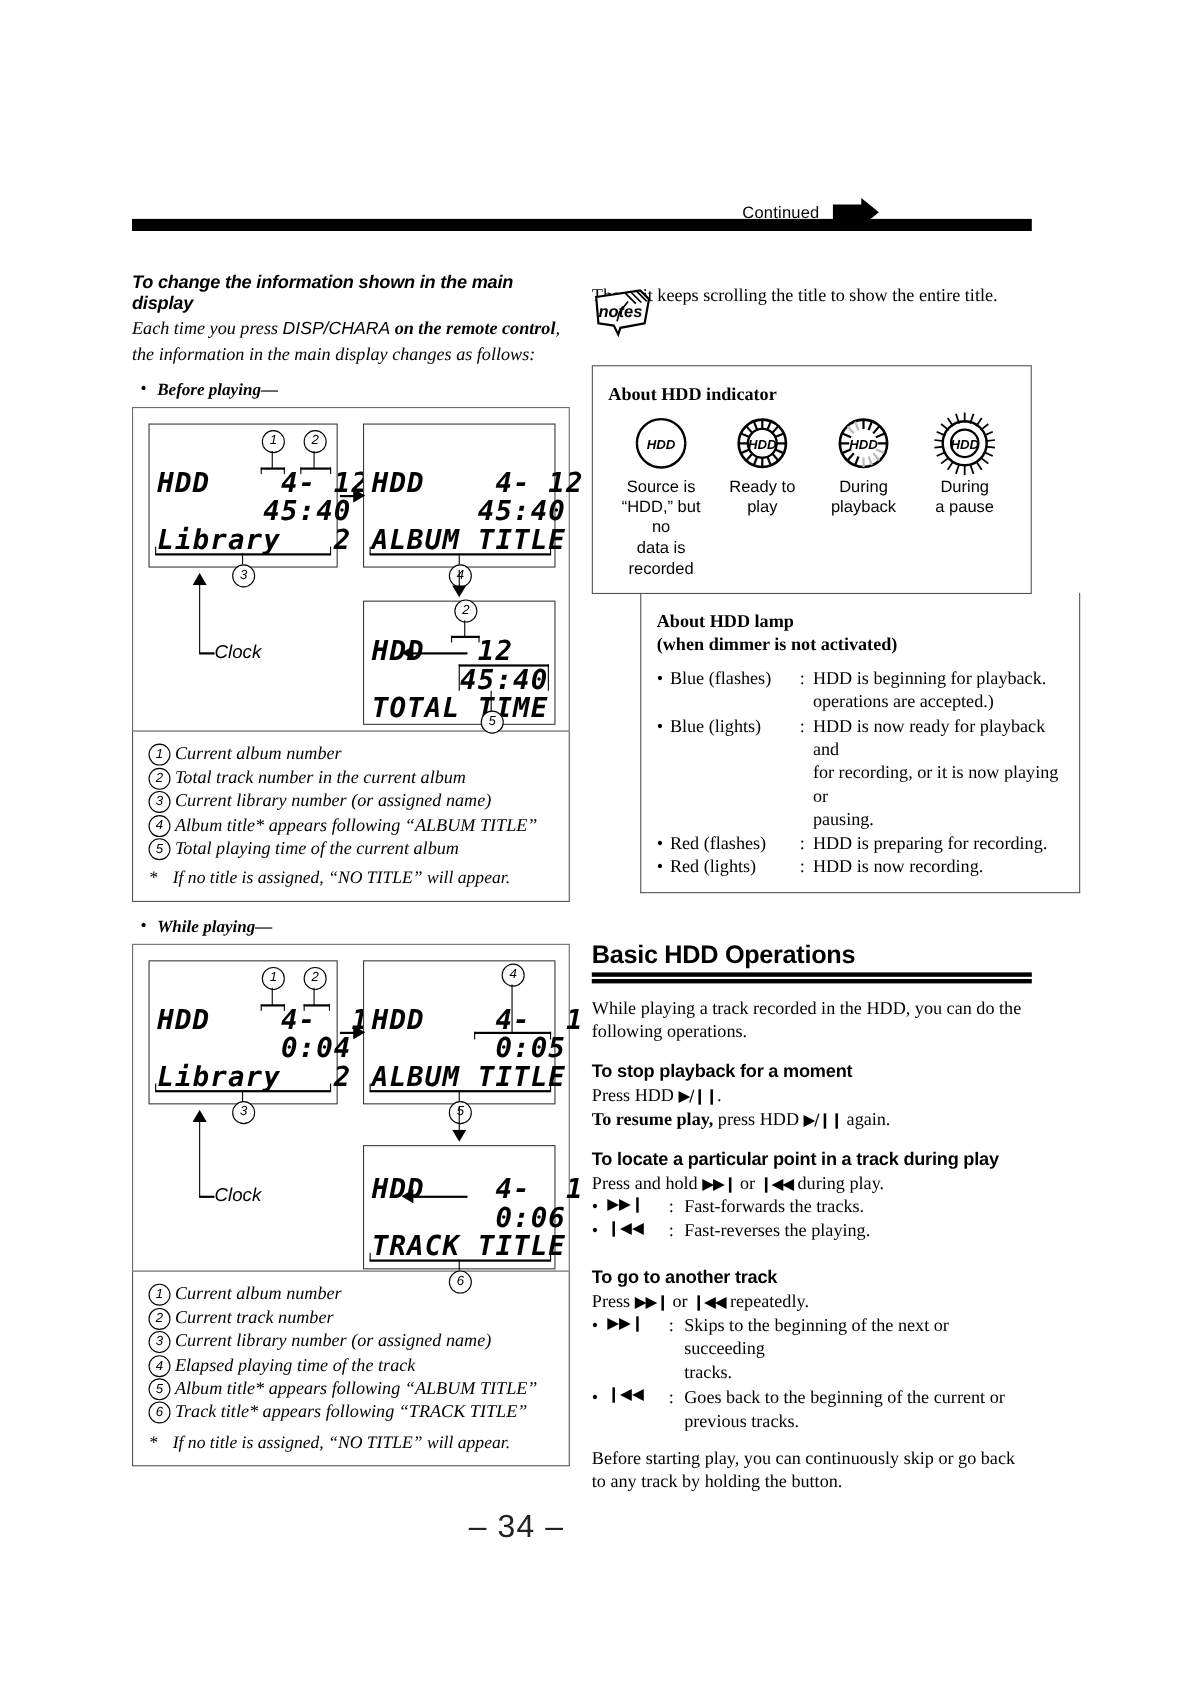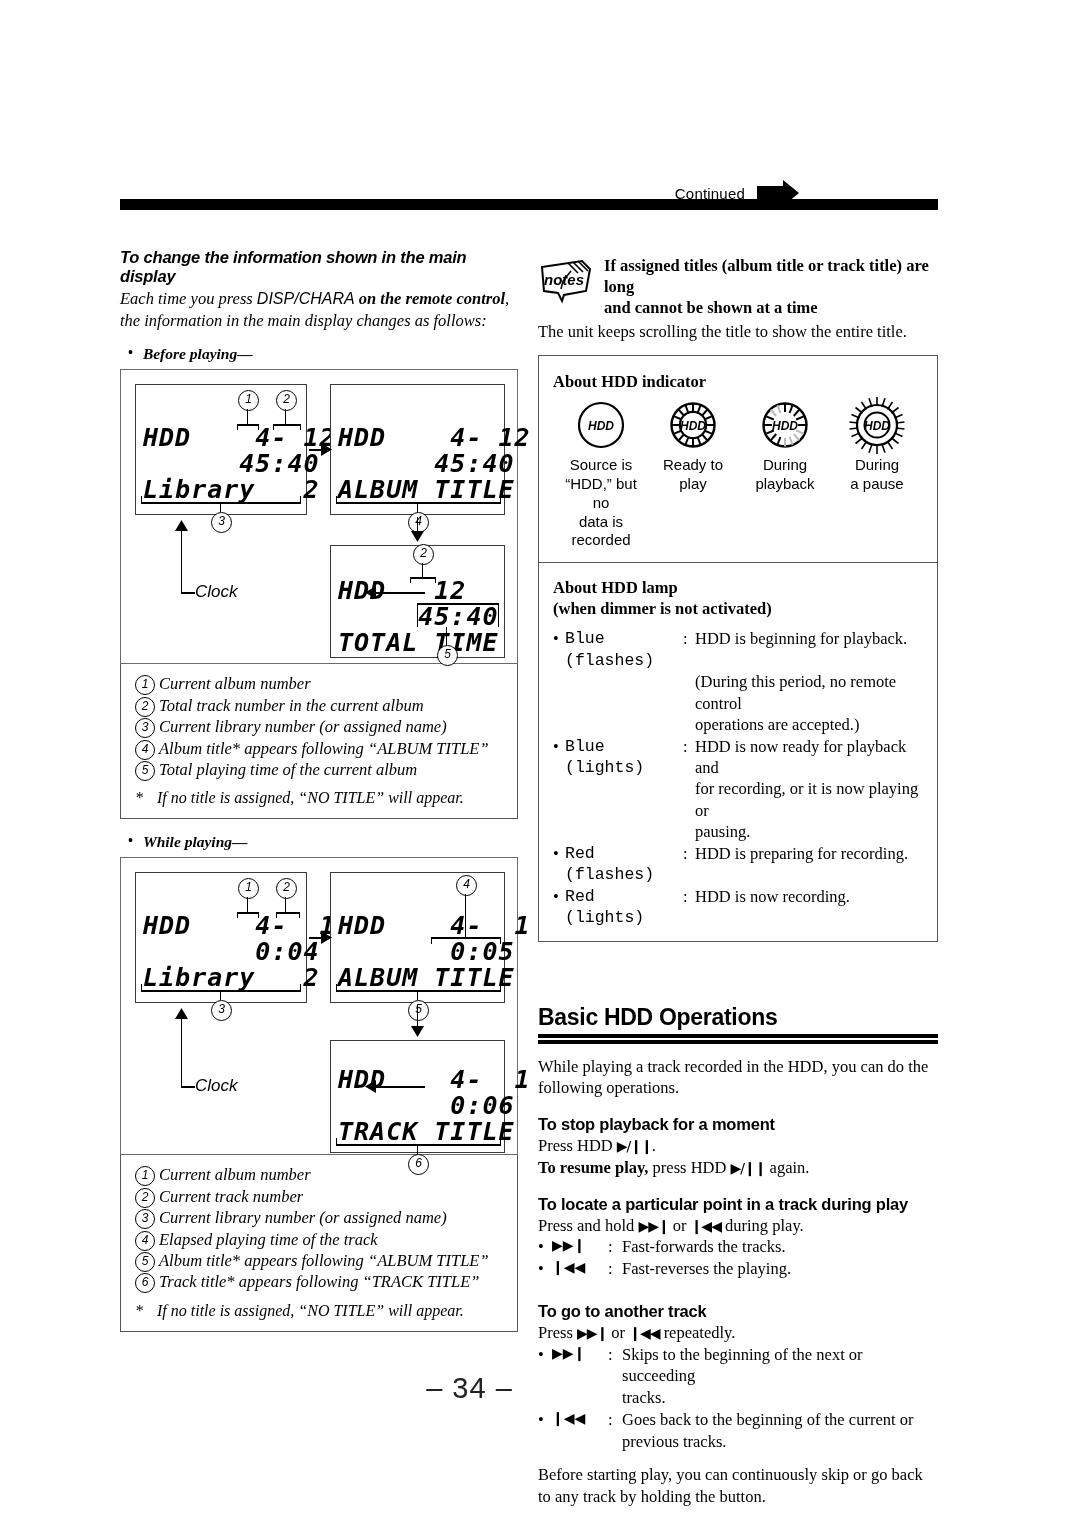--- a/index.html
+++ b/index.html
@@ -218,21 +218,21 @@
     line-height: 1.25;
     margin-top: 4px;
   }
   .lamp-list { margin-top: 9px; }
   .lamp-row {
     display: flex;
     font-size: 16.5px;
     line-height: 1.30;
   }
   .lamp-bullet { width: 12px; flex: 0 0 12px; }
-  .lamp-color { width: 118px; flex: 0 0 118px; font-family: Liberation Mono, monospace; }
+  .lamp-color { width: 118px; flex: 0 0 118px; }
   .lamp-colon { width: 12px; flex: 0 0 12px; }
   .lamp-desc { flex: 1 1 auto; }
   .lamp-cont {
     font-size: 16.5px;
     line-height: 1.30;
     margin-left: 142px;
   }
 
   
   .sec-title {
@@ -545,24 +545,20 @@
   <div class="col-right">
 
     <div class="notes-block">
       <div class="notes-icon">
         <svg width="58" height="48" viewBox="0 0 58 48">
           <path d="M4,10 L44,4 L52,12 L48,34 L26,38 L24,44 L20,36 L6,34 Z" fill="#fff" stroke="#000" stroke-width="2"></path>
           <path d="M30,6 L40,16 M35,5 L45,15 M40,4 L50,14" stroke="#000" stroke-width="1.6"></path>
           <path d="M33,14 L25,24 L23,32" stroke="#000" stroke-width="1.5" fill="none"></path>
           <text x="6" y="28" font-family="Liberation Sans, sans-serif" font-size="15" font-weight="bold" font-style="italic">notes</text>
         </svg>
-      </div>
-      <div class="notes-head">
-        <span>If assigned titles (album title or track title) are long</span><br>
-        <span>and cannot be shown at a time</span>
       </div>
       <div class="notes-body">The unit keeps scrolling the title to show the entire title.</div>
     </div>
 
     <div class="infobox" style="width:400px;margin-top:12px;">
       <h3>About HDD indicator</h3>
       <div class="ind-row">
 
         <div class="ind-item">
           <div class="ind-icon">
@@ -680,34 +676,33 @@
               <text x="29" y="34" text-anchor="middle" font-family="Liberation Sans, sans-serif" font-size="12" font-weight="bold" font-style="italic">HDD</text>
             </svg>
           </div>
           <div class="ind-cap" style="white-space:pre-line">During
 a pause</div>
         </div>
 
       </div>
     </div>
 
-    <div class="infobox" style="width:400px;margin-top:-1px;border-top:none;">
+    <div class="infobox" style="width:400px;margin-top:-1px;border-top:none;margin-left:44px;">
       <h3>
         <span>About HDD lamp</span><br>
         <span>(when dimmer is not activated)</span>
       </h3>
       <div class="lamp-list">
 
         <div class="lamp-row">
           <span class="lamp-bullet">•</span>
           <span class="lamp-color">Blue (flashes)</span>
           <span class="lamp-colon">:</span>
           <span class="lamp-desc">HDD is beginning for playback.</span>
         </div>
-        <div class="lamp-cont">(During this period, no remote control</div>
         <div class="lamp-cont">operations are accepted.)</div>
 
         <div class="lamp-row">
           <span class="lamp-bullet">•</span>
           <span class="lamp-color">Blue (lights)</span>
           <span class="lamp-colon">:</span>
           <span class="lamp-desc">HDD is now ready for playback and</span>
         </div>
         <div class="lamp-cont">for recording, or it is now playing or</div>
         <div class="lamp-cont">pausing.</div>
@@ -722,21 +717,21 @@
         <div class="lamp-row">
           <span class="lamp-bullet">•</span>
           <span class="lamp-color">Red (lights)</span>
           <span class="lamp-colon">:</span>
           <span class="lamp-desc">HDD is now recording.</span>
         </div>
 
       </div>
     </div>
 
-    <div style="margin-top:62px;">
+    <div style="margin-top:42px;">
       <h2 class="sec-title">Basic HDD Operations</h2>
       <div class="sec-rule-outer"></div>
 
       <p class="op-line">While playing a track recorded in the HDD, you can do the following operations.</p>
 
       <h3 class="sub-head">To stop playback for a moment</h3>
       <p class="op-line">
         <span>Press HDD </span><span class="glyph">▶/❙❙</span><span>.</span>
       </p>
       <p class="op-line">

